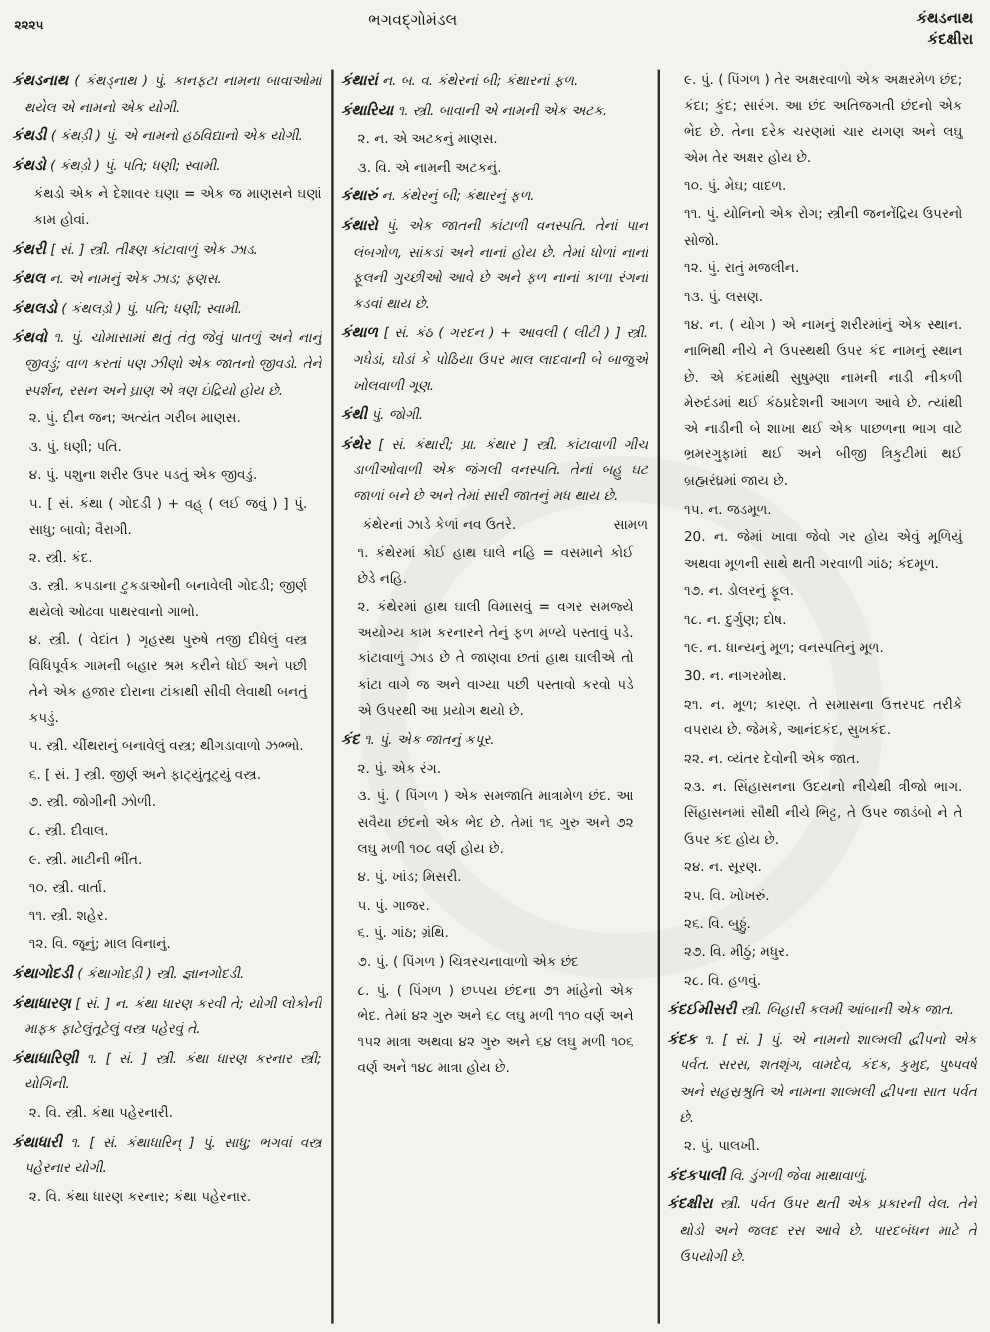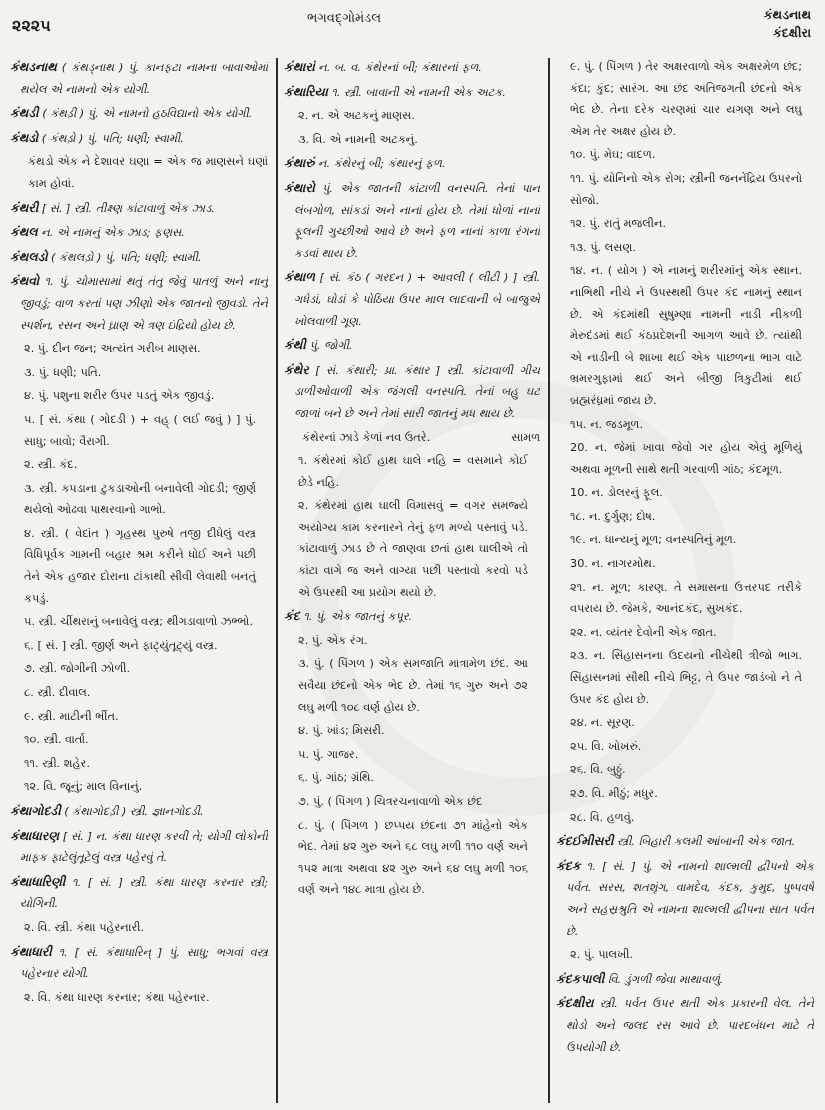--- a/index.html
+++ b/index.html
@@ -6,21 +6,21 @@
   body {
     width:825px; height:1110px; overflow:hidden;
     background:#f4f2ec;
     font-family:"DejaVu Sans", sans-serif;
     color:#1a1a1a;
     position:relative;
   }
   .header {
     position:absolute; left:0; top:0; width:825px; height:52px;
   }
-  .pg-num { position:absolute; left:12px; top:16px; font-size:16px; font-weight:bold; }
+  .pg-num { position:absolute; left:12px; top:16px; font-size:10px; font-weight:bold; }
   .running-title { position:absolute; left:0; width:688px; top:10px; text-align:center; font-size:13px; }
   .guide { position:absolute; right:14px; top:6px; text-align:right; font-size:12.5px; font-weight:bold; line-height:18px; }
   .columns { position:absolute; top:56px; left:0; width:825px; height:1050px; }
   .col {
     position:absolute; top:0; height:1050px; overflow:hidden;
     font-size:11.3px; line-height:21.6px;
   }
   .col1 { left:10px; width:258px; }
   .col2 { left:284px; width:256px; }
   .col3 { left:556px; width:258px; }
@@ -112,21 +112,21 @@
     </div>
   <div class="col col3">
       <div class="sense">૯. પું. ( પિંગળ ) તેર અક્ષરવાળો એક અક્ષરમેળ છંદ; કંદા; કુંદ; સારંગ. આ છંદ અતિજગતી છંદનો એક ભેદ છે. તેના દરેક ચરણમાં ચાર યગણ અને લઘુ એમ તેર અક્ષર હોય છે.</div>
       <div class="sense">૧૦. પું. મેઘ; વાદળ.</div>
       <div class="sense">૧૧. પું. યોનિનો એક રોગ; સ્ત્રીની જનનેંદ્રિય ઉપરનો સોજો.</div>
       <div class="sense">૧૨. પું. રાતું મજલીન.</div>
       <div class="sense">૧૩. પું. લસણ.</div>
       <div class="sense">૧૪. ન. ( યોગ ) એ નામનું શરીરમાંનું એક સ્થાન. નાભિથી નીચે ને ઉપસ્થથી ઉપર કંદ નામનું સ્થાન છે. એ કંદમાંથી સુષુમ્ણા નામની નાડી નીકળી મેરુદંડમાં થઈ કંઠપ્રદેશની આગળ આવે છે. ત્યાંથી એ નાડીની બે શાખા થઈ એક પાછળના ભાગ વાટે ભ્રમરગુફામાં થઈ અને બીજી ત્રિકુટીમાં થઈ બ્રહ્મરંધ્રમાં જાય છે.</div>
       <div class="sense">૧૫. ન. જડમૂળ.</div>
       <div class="sense">20. ન. જેમાં ખાવા જેવો ગર હોય એવું મૂળિયું અથવા મૂળની સાથે થતી ગરવાળી ગાંઠ; કંદમૂળ.</div>
-      <div class="sense">10. ન. ડોલરનું ફૂલ.</div>
+      <div class="sense">૧૭. ન. ડોલરનું ફૂલ.</div>
       <div class="sense">૧૮. ન. દુર્ગુણ; દોષ.</div>
       <div class="sense">૧૯. ન. ધાન્યનું મૂળ; વનસ્પતિનું મૂળ.</div>
       <div class="sense">30. ન. નાગરમોથ.</div>
       <div class="sense">૨૧. ન. મૂળ; કારણ. તે સમાસના ઉત્તરપદ તરીકે વપરાય છે. જેમકે, આનંદકંદ, સુખકંદ.</div>
       <div class="sense">૨૨. ન. વ્યંતર દેવોની એક જાત.</div>
       <div class="sense">૨૩. ન. સિંહાસનના ઉદયનો નીચેથી ત્રીજો ભાગ. સિંહાસનમાં સૌથી નીચે ભિટ્ટ, તે ઉપર જાડંબો ને તે ઉપર કંદ હોય છે.</div>
       <div class="sense">૨૪. ન. સૂરણ.</div>
       <div class="sense">૨૫. વિ. ખોખરું.</div>
       <div class="sense">૨૬. વિ. બુઠ્ઠું.</div>
       <div class="sense">૨૭. વિ. મીઠું; મધુર.</div>

